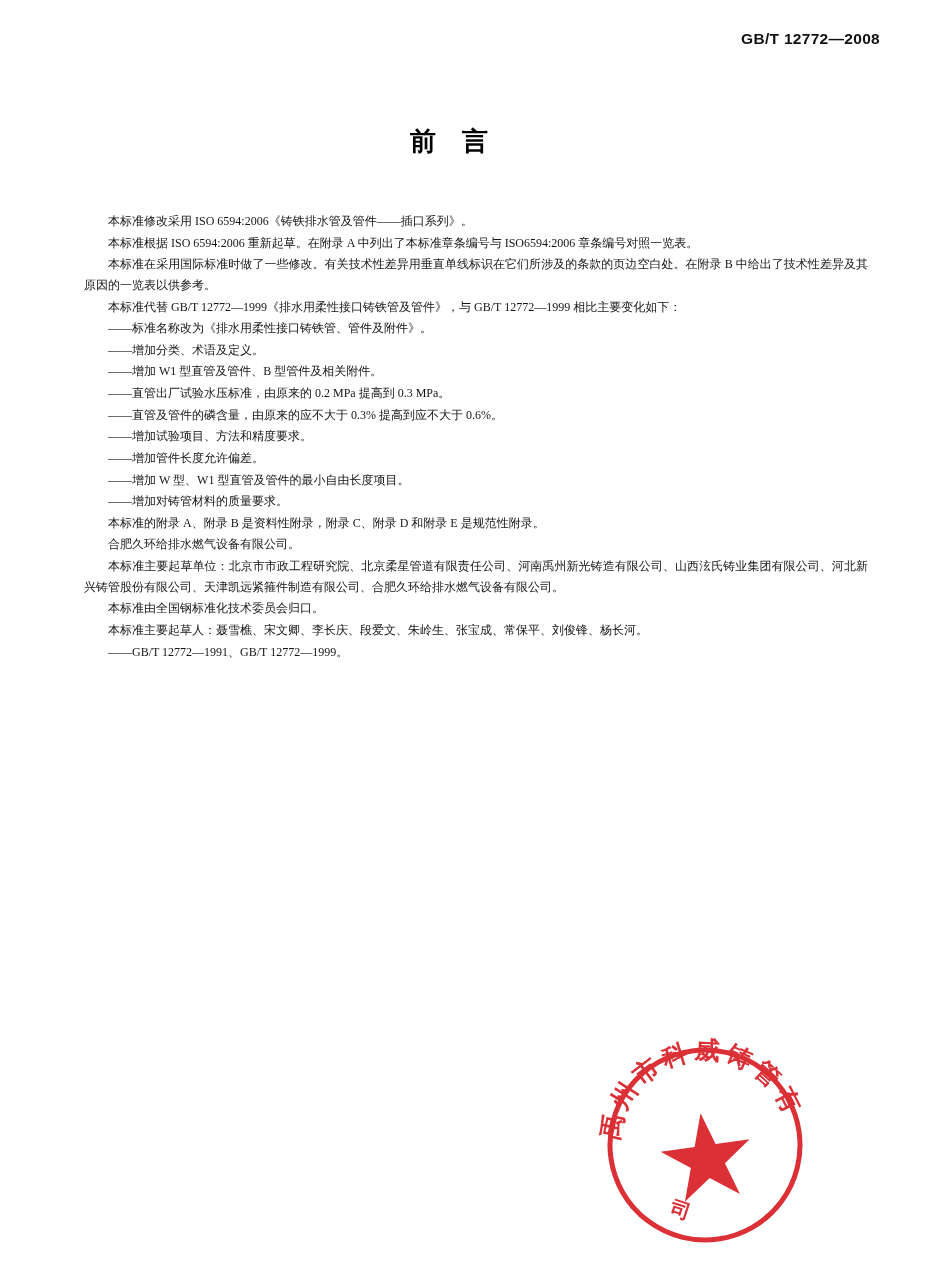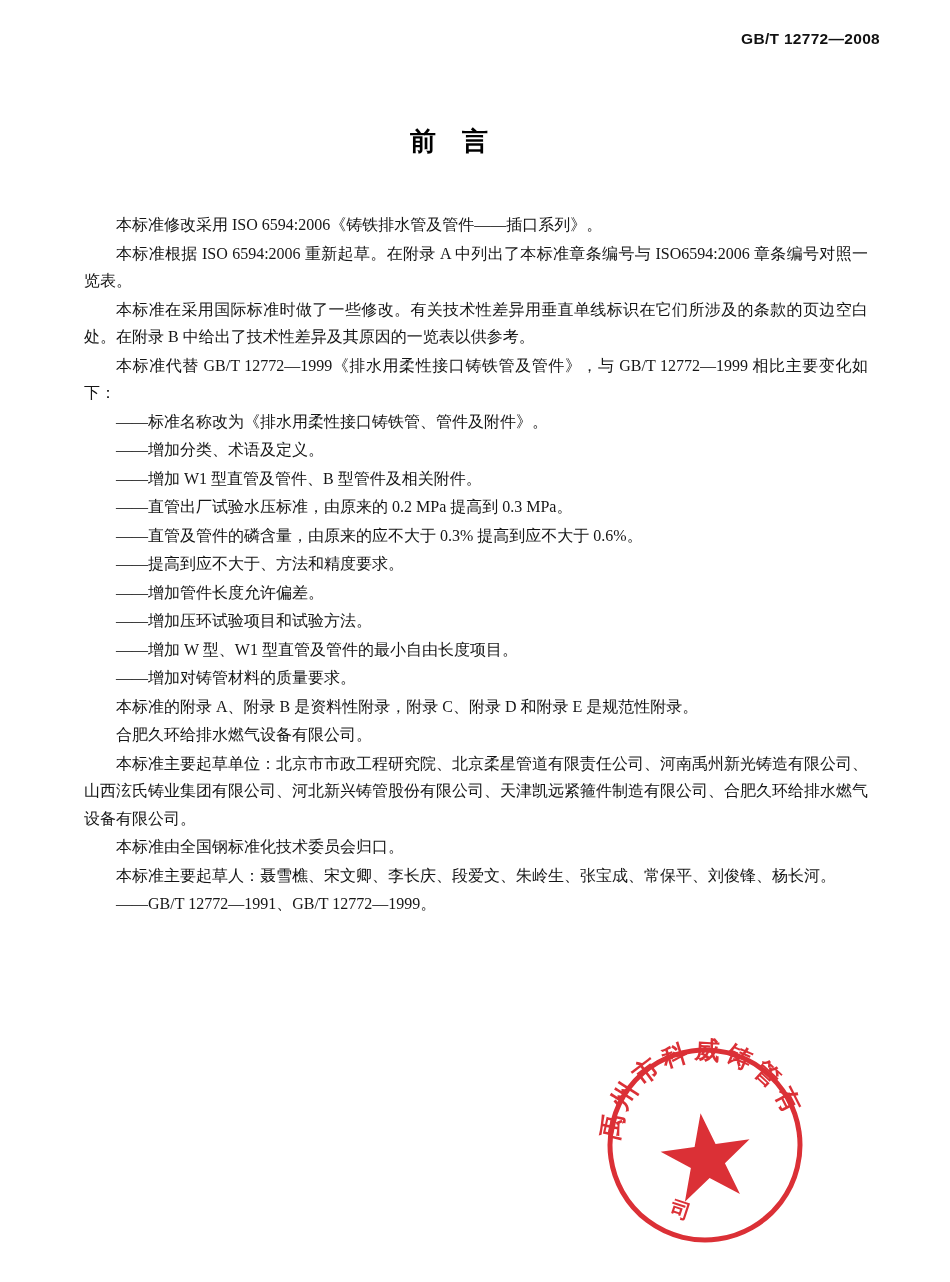--- a/index.html
+++ b/index.html
@@ -41,21 +41,21 @@
     font-weight: bold;
     font-size: 26px;
     letter-spacing: 26px;
     padding-right: 26px;
     margin-top: 64px;
     margin-bottom: 0;
     color: #000;
   }
   .body-text {
     margin-top: 52px;
-    font-size: 16px;
+    font-size: 12px;
     line-height: 1.72;
     text-align: justify;
     color: #151515;
     padding: 0 12px 0 14px;
   }
   .para {
     margin: 0 0 1px 0;
     text-indent: 2em;
   }
   .dash-item {
@@ -99,23 +99,22 @@
     <p class="para">本标准修改采用 ISO 6594:2006《铸铁排水管及管件——插口系列》。</p>
     <p class="para">本标准根据 ISO 6594:2006 重新起草。在附录 A 中列出了本标准章条编号与 ISO6594:2006 章条编号对照一览表。</p>
     <p class="para">本标准在采用国际标准时做了一些修改。有关技术性差异用垂直单线标识在它们所涉及的条款的页边空白处。在附录 B 中给出了技术性差异及其原因的一览表以供参考。</p>
     <p class="para">本标准代替 GB/T 12772—1999《排水用柔性接口铸铁管及管件》，与 GB/T 12772—1999 相比主要变化如下：</p>
 
     <p class="dash-item">——标准名称改为《排水用柔性接口铸铁管、管件及附件》。</p>
     <p class="dash-item">——增加分类、术语及定义。</p>
     <p class="dash-item">——增加 W1 型直管及管件、B 型管件及相关附件。</p>
     <p class="dash-item">——直管出厂试验水压标准，由原来的 0.2 MPa 提高到 0.3 MPa。</p>
     <p class="dash-item">——直管及管件的磷含量，由原来的应不大于 0.3% 提高到应不大于 0.6%。</p>
-    <p class="dash-item">——提高到应不大于、方法和精度要求。</p>
+    <p class="dash-item">——增加试验项目、方法和精度要求。</p>
     <p class="dash-item">——增加管件长度允许偏差。</p>
-    <p class="dash-item">——增加压环试验项目和试验方法。</p>
     <p class="dash-item">——增加 W 型、W1 型直管及管件的最小自由长度项目。</p>
     <p class="dash-item">——增加对铸管材料的质量要求。</p>
 
     <p class="para">本标准的附录 A、附录 B 是资料性附录，附录 C、附录 D 和附录 E 是规范性附录。</p>
     <p class="para">合肥久环给排水燃气设备有限公司。</p>
     <p class="para">本标准主要起草单位：北京市市政工程研究院、北京柔星管道有限责任公司、河南禹州新光铸造有限公司、山西泫氏铸业集团有限公司、河北新兴铸管股份有限公司、天津凯远紧箍件制造有限公司、合肥久环给排水燃气设备有限公司。</p>
     <p class="para">本标准由全国钢标准化技术委员会归口。</p>
     <p class="para">本标准主要起草人：聂雪樵、宋文卿、李长庆、段爱文、朱岭生、张宝成、常保平、刘俊锋、杨长河。</p>
     <p class="dash-item">——GB/T 12772—1991、GB/T 12772—1999。</p>
 

